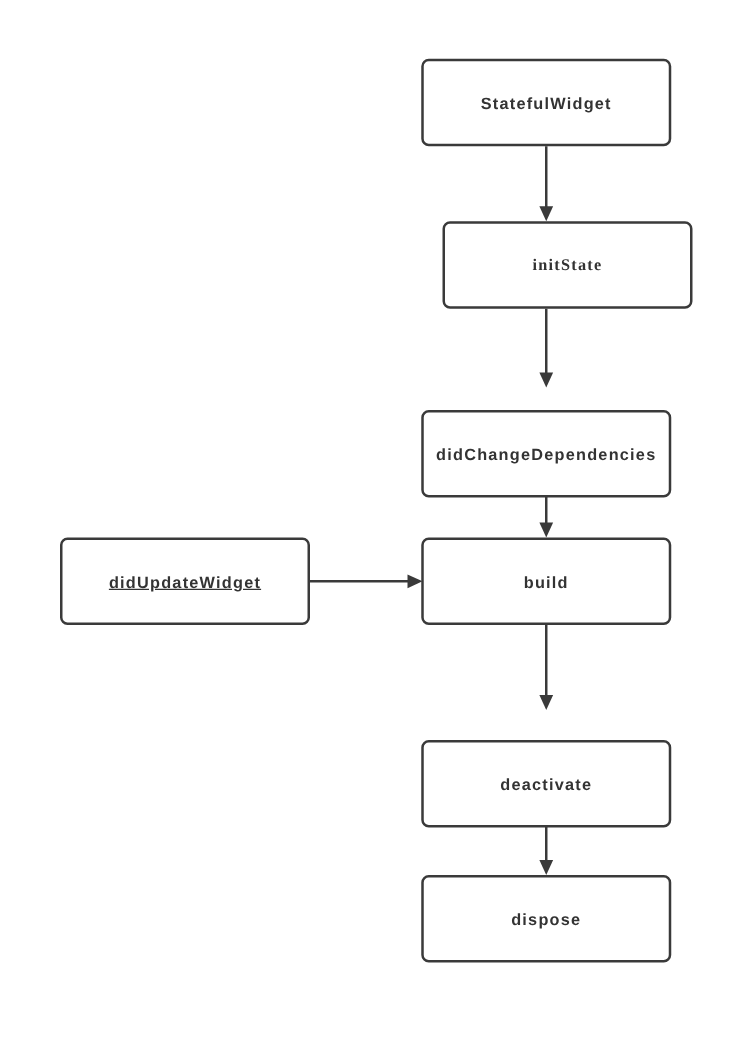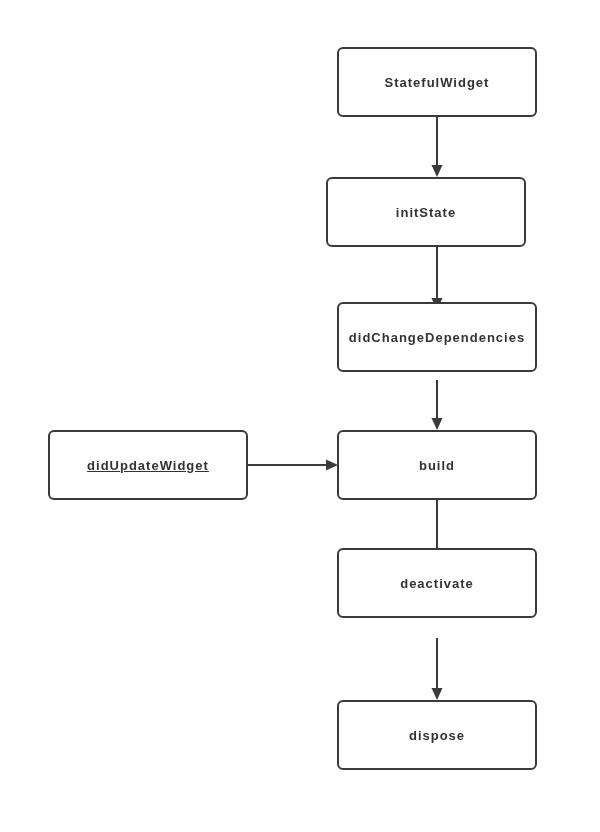--- a/index.html
+++ b/index.html
@@ -42,25 +42,25 @@
     align-items: center;
     justify-content: center;
     text-align: center;
     font-family: "Liberation Sans", "DejaVu Sans", sans-serif;
     font-size: 13px;
     font-weight: bold;
     letter-spacing: 1px;
     color: var(--text);
   }
   #n-statefulwidget        { left: 337px; top:  47px; }
-  #n-initstate             { left: 326px; top: 177px; }
-  #n-didchangedependencies { left: 337px; top: 302px; text-align: center; }
+  #n-initstate             { left: 354px; top: 177px; font-family: Liberation Serif, serif; }
+  #n-didchangedependencies { left: 337px; top: 328px; text-align: center; }
   #n-didupdatewidget       { left:  48px; top: 430px; text-decoration: underline; }
   #n-build                 { left: 337px; top: 430px; align-items: center; }
-  #n-deactivate            { left: 337px; top: 548px; }
+  #n-deactivate            { left: 337px; top: 592px; }
   #n-dispose               { left: 337px; top: 700px; }
 </style>
 </head>
 <body>
 
 <div class="canvas">
 
   <svg class="edges" width="600" height="832" viewBox="0 0 600 832" aria-hidden="true">
     <g class="edge">
       <line x1="437" y1="117" x2="437" y2="166"></line>

